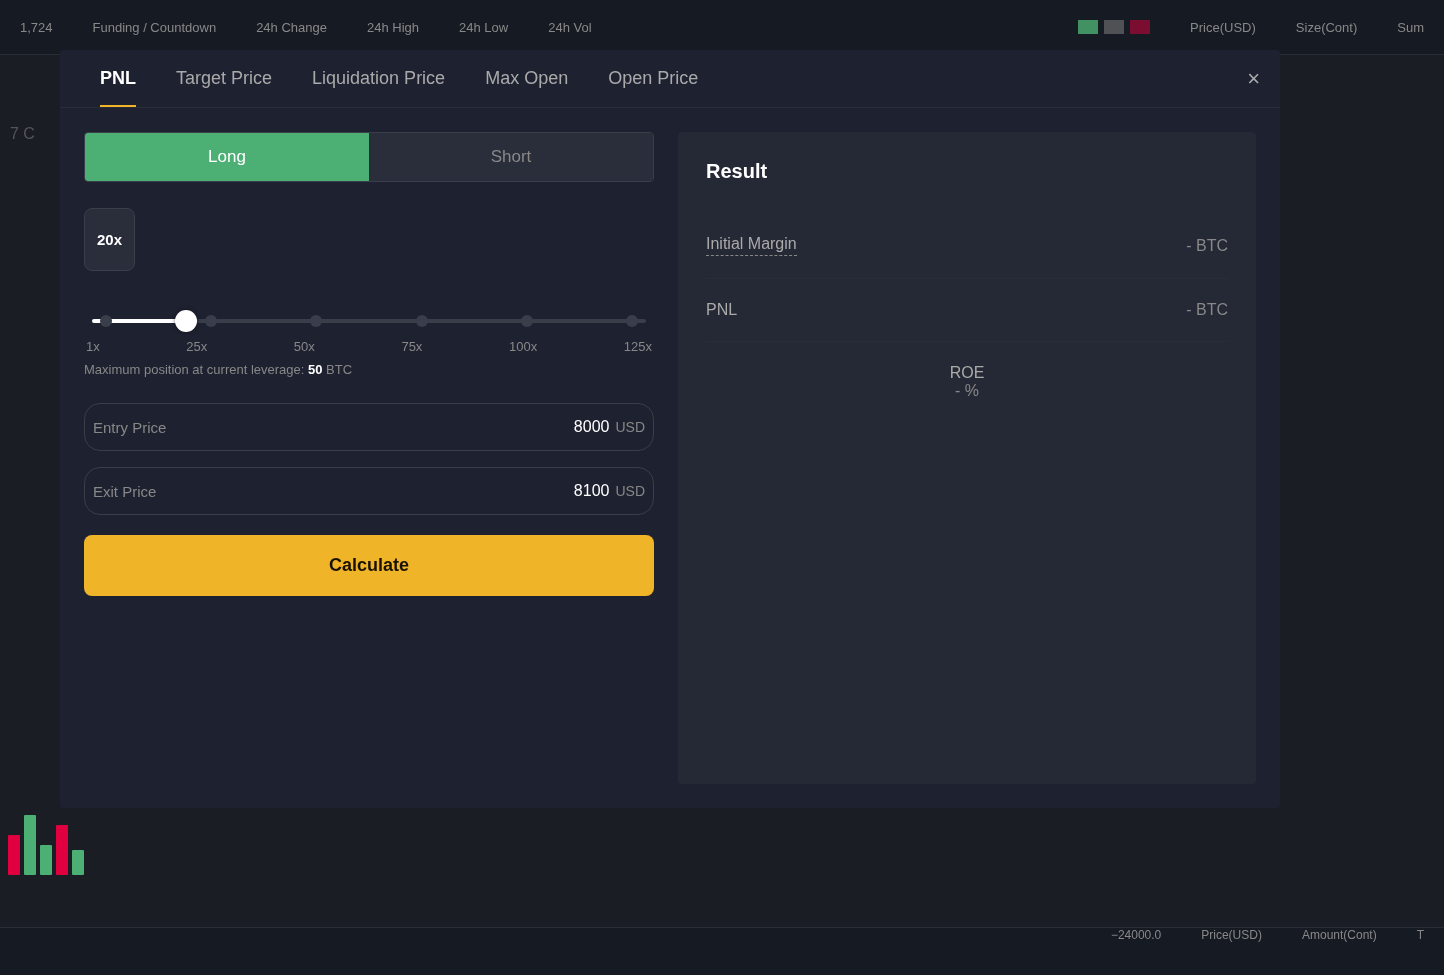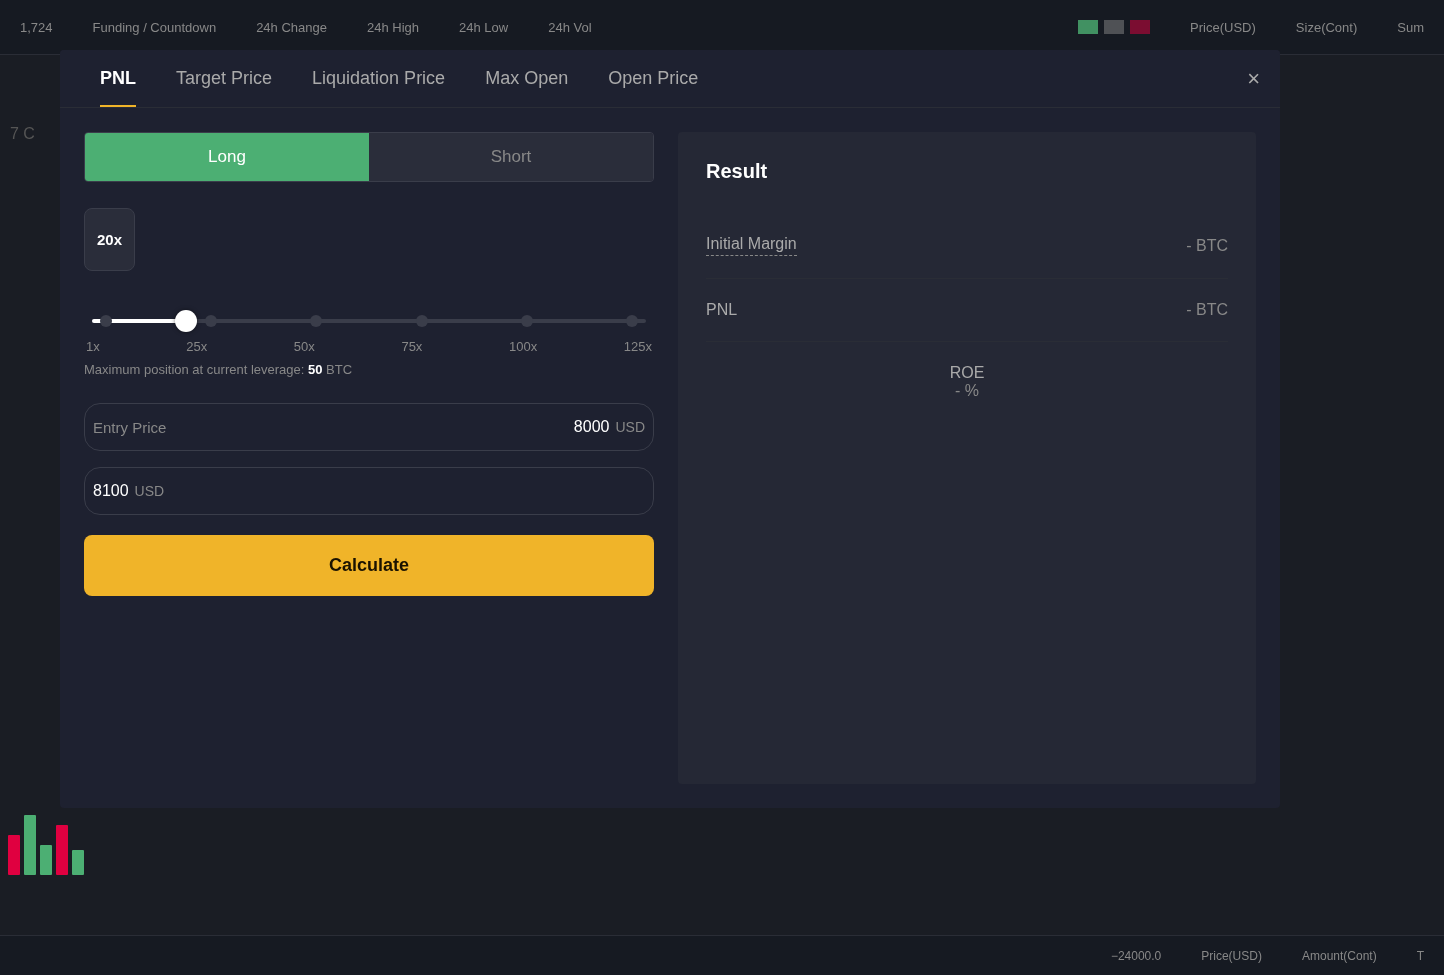--- a/index.html
+++ b/index.html
@@ -45,25 +45,24 @@
       background: #1a1d24;
       overflow: hidden;
     }
 
     
     .bottom-bar {
       position: absolute;
       bottom: 0;
       left: 0;
       right: 0;
-      height: 40px;
+      height: 48px;
       background: #161a22;
       border-top: 1px solid #2a2d36;
       display: flex;
-      align-items: center;
       justify-content: flex-end;
       padding: 0 20px;
       gap: 40px;
       font-size: 12px;
       color: #888;
     }
 
     
     .modal {
       position: absolute;
@@ -476,20 +475,21 @@
         </div>
       </div>
 
       <div class="input-group">
         <span class="input-label">Entry Price</span>
         <span class="input-value">8000</span>
         <span class="input-unit">USD</span>
       </div>
 
       <div class="input-group">
+        <span class="input-label">Exit Price</span>
         <span class="input-value">8100</span>
         <span class="input-unit">USD</span>
       </div>
 
 
       <button class="calc-btn">Calculate</button>
     </div>
 
     <div class="right-panel">
       <div class="result-title">Result</div>

